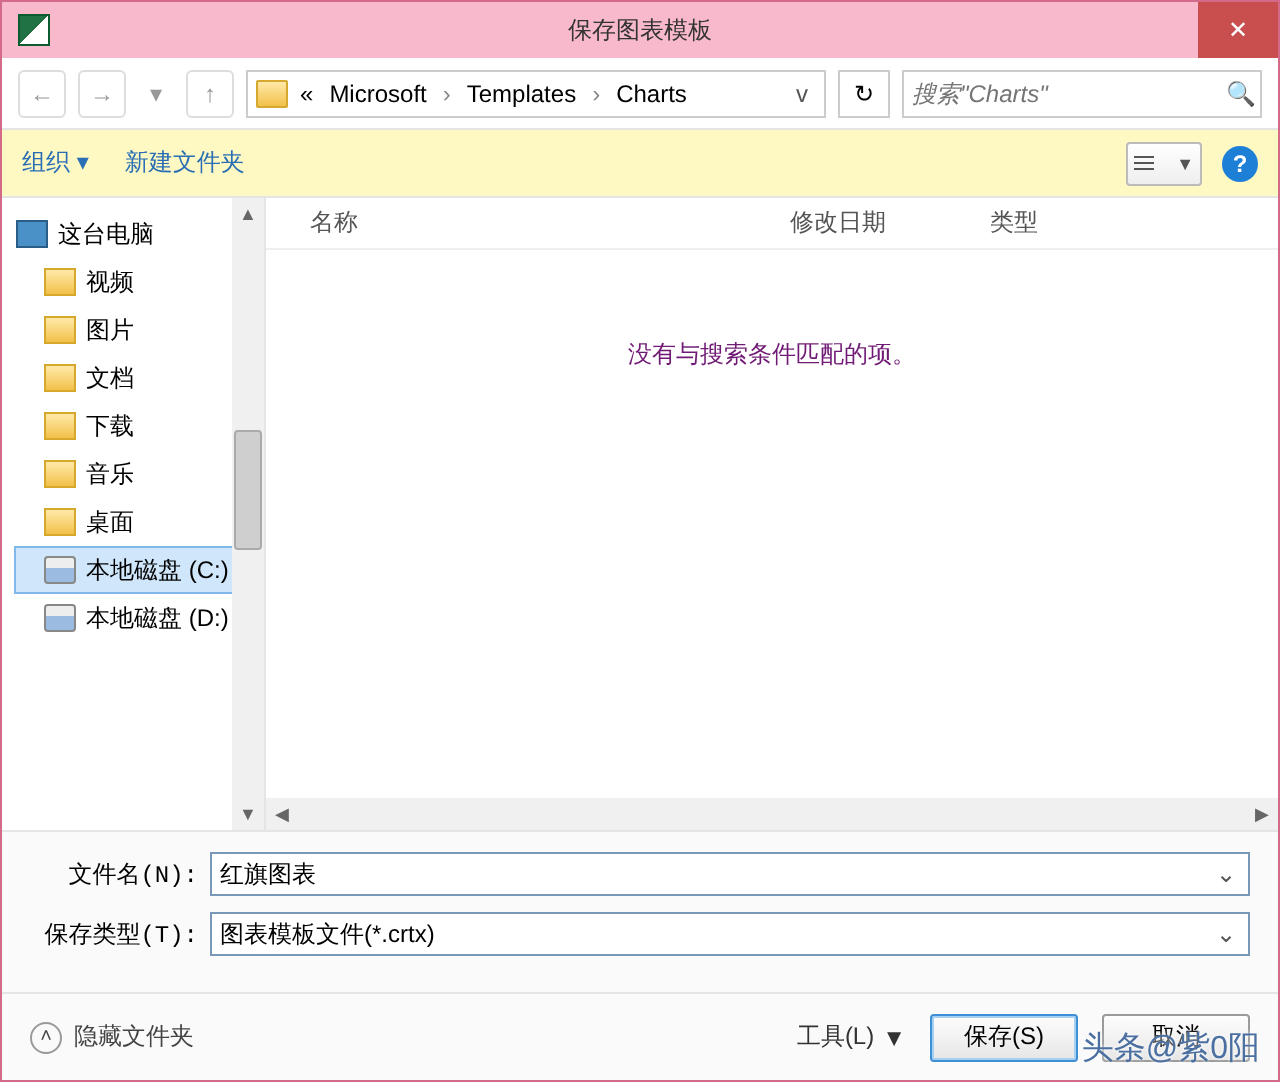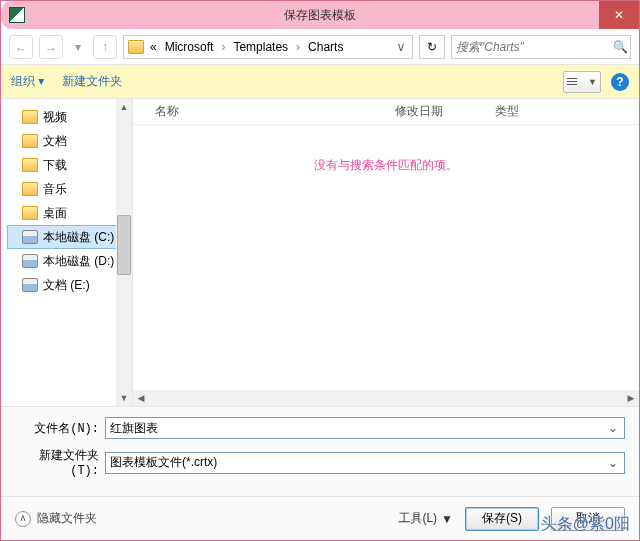--- a/index.html
+++ b/index.html
@@ -1,18 +1,18 @@
 <!DOCTYPE html>
 <html><head>
 <meta charset="utf-8">
 <style>
   * { box-sizing: border-box; margin: 0; padding: 0; font-family: "Microsoft YaHei", "Segoe UI", sans-serif; font-size: 12px; }
   body { background: #fff; }
   .window { width: 640px; height: 541px; border: 1px solid #d46a8a; display: flex; flex-direction: column; background: #fff; }
-  .titlebar { background: #f7b9cb; height: 28px; display: flex; align-items: center; position: relative; border-radius: 11px; }
+  .titlebar { background: #f7b9cb; height: 28px; display: flex; align-items: center; position: relative; }
   .title-icon { width: 16px; height: 16px; margin-left: 8px; background: linear-gradient(135deg,#207245 50%,#fff 50%); border: 1px solid #0b5c2e; }
   .title-text { position: absolute; left: 50%; transform: translateX(-50%); color: #333; }
   .title-btns { margin-left: auto; display: flex; }
   .title-btn { width: 40px; height: 28px; display: flex; align-items: center; justify-content: center; color: #555; }
   .title-btn.close { background: #c94f4f; color: #fff; }
   .navrow { height: 36px; border-bottom: 1px solid #e5e5e5; display: flex; align-items: center; padding: 0 8px; gap: 6px; }
   .navbtn { width: 24px; height: 24px; border: 1px solid #ddd; border-radius: 3px; display: flex; align-items: center; justify-content: center; color: #999; background: #fff; }
   .navbtn.small { width: 18px; border: none; }
   .address { flex: 1; height: 24px; border: 1px solid #ccc; display: flex; align-items: center; padding: 0 4px; gap: 4px; background: #fff; }
   .folder-ico { width: 16px; height: 14px; background: linear-gradient(#ffe9a8,#f3c14b); border: 1px solid #d6a82e; border-radius: 1px; }
@@ -41,21 +41,21 @@
   .ico { width: 16px; height: 14px; flex-shrink: 0; }
   .ico.pc { background: #4a91c8; border: 1px solid #2a5d87; }
   .ico.fold { background: linear-gradient(#ffe9a8,#f3c14b); border: 1px solid #d6a82e; }
   .ico.disk { background: linear-gradient(#eee 40%,#9bbbe0 40%); border: 1px solid #888; border-radius: 2px; }
   .filepane { flex: 1; display: flex; flex-direction: column; position: relative; }
   .colheaders { height: 26px; display: flex; align-items: center; border-bottom: 1px solid #eee; color: #555; padding-left: 14px; gap: 0; }
   .colh { padding: 0 8px; }
   .colh.name { width: 240px; }
   .colh.date { width: 100px; font-family: Liberation Serif, serif; }
   .colh.type { width: 80px; }
-  .empty { text-align: center; color: #ec4899; margin-top: 32px; }
+  .empty { text-align: center; color: #701a75; margin-top: 44px; }
   .hscroll { position: absolute; bottom: 0; left: 0; right: 0; height: 16px; background: #f0f0f0; display: flex; align-items: center; }
   .hscroll .arrow { width: 16px; text-align: center; color: #666; font-size: 9px; }
   .hscroll .thumb { flex: 1; height: 14px; margin: 0 1px; }
   .formarea { border-top: 1px solid #e5e5e5; padding: 10px 14px 10px 14px; background: #fafafa; }
   .formrow { display: flex; align-items: center; margin-bottom: 8px; gap: 6px; }
   .formrow label { width: 84px; text-align: right; font-family: Liberation Mono, monospace; }
   .formrow .field { flex: 1; height: 22px; border: 1px solid #7a99b8; background: #fff; display: flex; align-items: center; padding: 0 4px; }
   .formrow .field input { flex: 1; border: none; outline: none; }
   .formrow .field .drop { color: #555; padding: 0 2px; }
   .footer { height: 44px; border-top: 1px solid #e5e5e5; display: flex; align-items: center; padding: 0 14px; gap: 10px; background: #fafafa; }
@@ -113,23 +113,31 @@
             <span></span>
           </div>
         <span class="drop">▼</span>
       </div>
       <div class="help">?</div>
     </div>
   </div>
 
   <div class="mainarea">
     <div class="tree">
+      <div class="tree-item root">
+          <div class="ico pc"></div>
+          <span>这台电脑</span>
+        </div>
       <div class="tree-item sub">
           <div class="ico fold"></div>
           <span>视频</span>
+        </div>
+      <div class="tree-item sub">
+          <div class="ico fold"></div>
+          <span>图片</span>
         </div>
       <div class="tree-item sub">
           <div class="ico fold"></div>
           <span>文档</span>
         </div>
       <div class="tree-item sub">
           <div class="ico fold"></div>
           <span>下载</span>
         </div>
       <div class="tree-item sub">
@@ -140,24 +148,20 @@
           <div class="ico fold"></div>
           <span>桌面</span>
         </div>
       <div class="tree-item sub sel">
           <div class="ico disk"></div>
           <span>本地磁盘 (C:)</span>
         </div>
       <div class="tree-item sub">
           <div class="ico disk"></div>
           <span>本地磁盘 (D:)</span>
-        </div>
-      <div class="tree-item sub">
-          <div class="ico disk"></div>
-          <span>文档 (E:)</span>
         </div>
       <div class="tree-scroll">
         <div class="arrow">▲</div>
         <div class="thumb"></div>
         <div class="arrow" style="margin-top:auto">▼</div>
       </div>
     </div>
     <div class="filepane">
       <div class="colheaders">
         <div class="colh name">名称</div>
@@ -175,21 +179,21 @@
 
   <div class="formarea">
     <div class="formrow">
       <label>文件名(N):</label>
       <div class="field">
         <input value="红旗图表" style="">
         <span class="drop">⌄</span>
       </div>
     </div>
     <div class="formrow">
-      <label>新建文件夹(T):</label>
+      <label>保存类型(T):</label>
       <div class="field">
         <span style="flex:1">图表模板文件(*.crtx)</span>
         <span class="drop">⌄</span>
       </div>
     </div>
   </div>
 
   <div class="footer">
     <div class="hidefolders">
       <div class="chev">˄</div>

